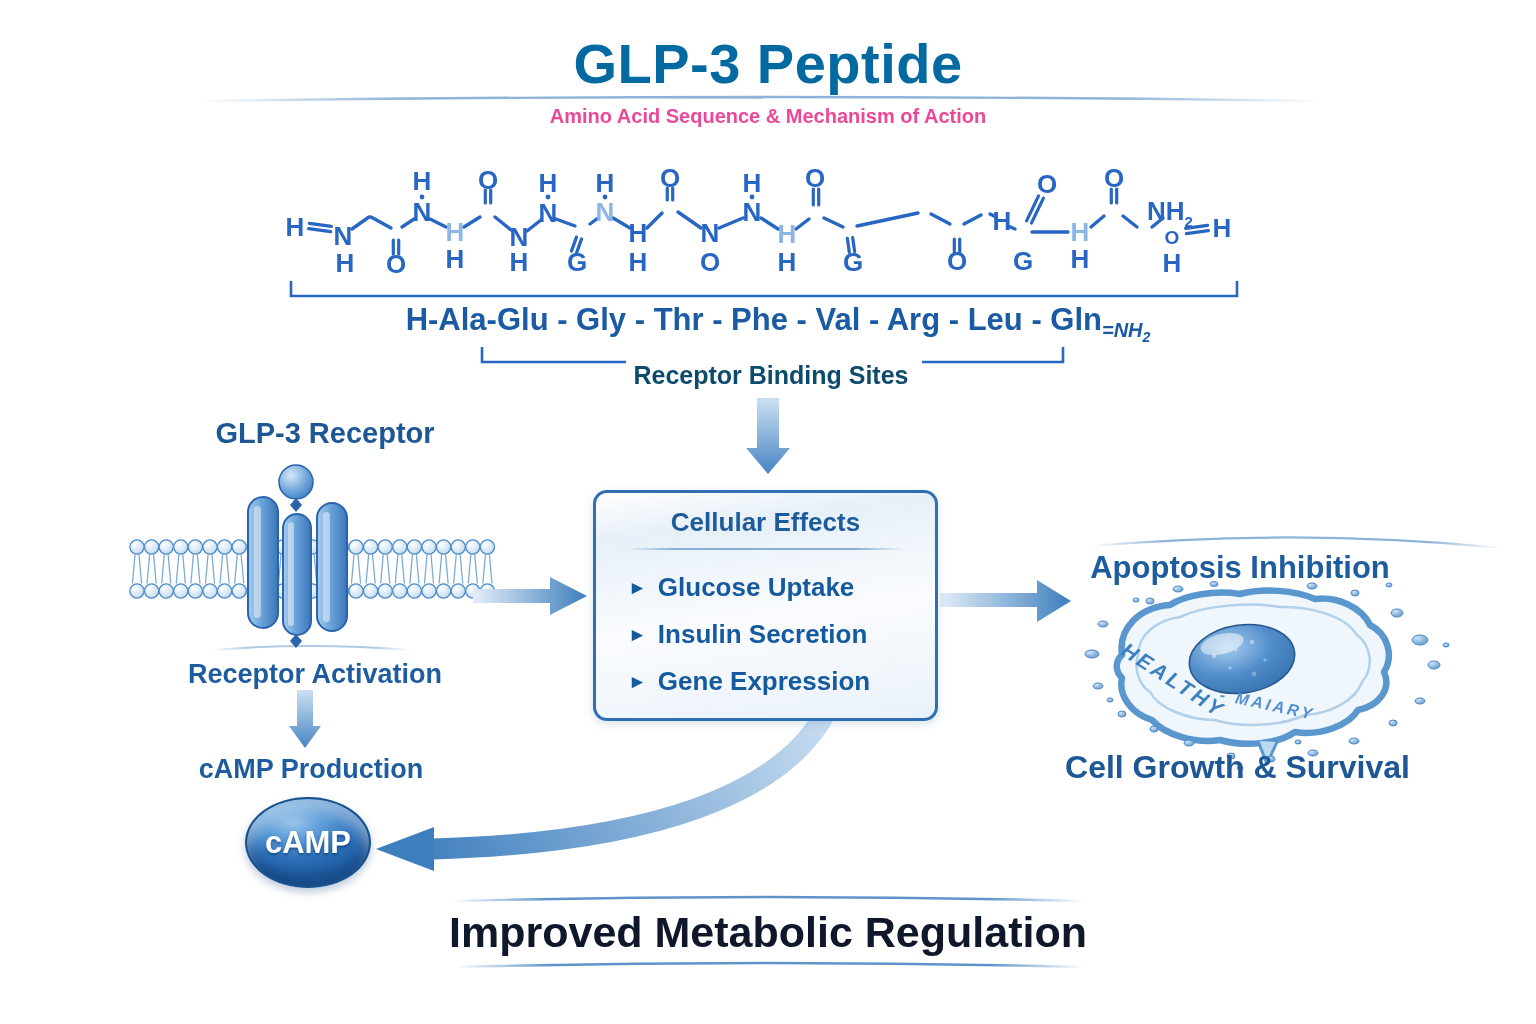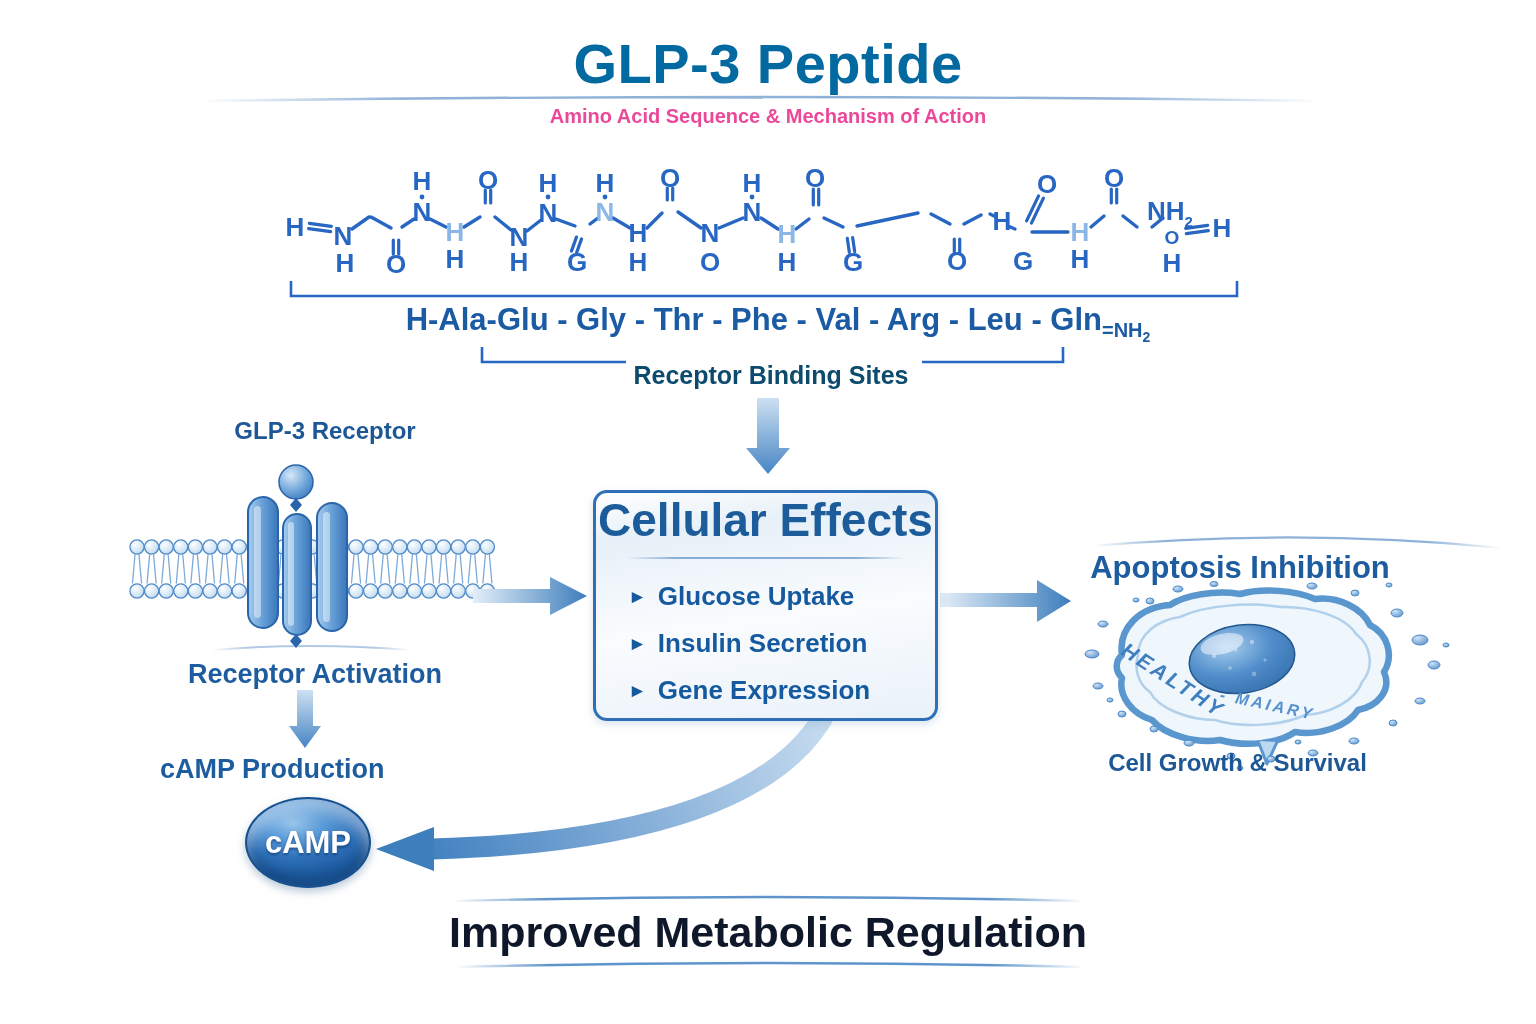--- a/index.html
+++ b/index.html
@@ -5,50 +5,50 @@
   html,body{margin:0;padding:0;}
   body{
     width:1536px;height:1024px;position:relative;background:#ffffff;
     font-family:"Liberation Sans",sans-serif;overflow:hidden;
   }
   .abs{position:absolute;}
   .ctr{left:0;width:1536px;text-align:center;}
   #title{top:31px;font-size:56px;font-weight:bold;color:#0369a1;letter-spacing:.5px;}
   #subtitle{top:105px;font-size:20px;font-weight:bold;color:#ec4899;}
   #sequence{top:302px;font-size:31px;font-weight:bold;color:#1a5ba4;padding-left:20px;box-sizing:border-box;white-space:nowrap;}
-  #sequence .tail{font-size:20px;vertical-align:-7px;}
+  #sequence .tail{font-size:20px;vertical-align:-7px;font-style:italic;}
   #sequence .tail sub{font-size:14px;}
   #binding-label{top:361px;font-size:25px;font-weight:bold;color:#0c4a6e;padding-left:6px;box-sizing:border-box;}
-  #glp3-receptor-label{left:185px;top:417px;width:280px;text-align:center;font-size:24px;font-weight:bold;color:#1d5795;}
+  #glp3-receptor-label{left:185px;top:417px;width:280px;text-align:center;font-size:29px;font-weight:bold;color:#1d5795;}
   #receptor-activation-label{left:165px;top:659px;width:300px;text-align:center;font-size:27px;font-weight:bold;color:#1d5c9e;}
-  #camp-production-label{left:160px;top:754px;width:302px;font-size:27px;font-weight:bold;color:#1d5c9e;}
+  #camp-production-label{left:160px;top:754px;width:302px;text-align:center;font-size:27px;font-weight:bold;color:#1d5c9e;}
   #camp-ellipse{
     left:245px;top:797px;width:126px;height:91px;border-radius:50%;
     background:radial-gradient(ellipse 75% 60% at 38% 28%, #97c4ea 0%, #5a9bd8 32%, #2d6fb8 68%, #1d5a9e 100%);
     border:2px solid #17528f;box-sizing:border-box;
     box-shadow:inset 0 12px 14px rgba(255,255,255,.45), inset 0 -7px 12px rgba(0,30,70,.30), 0 4px 9px rgba(60,100,150,.35);
     text-align:center;
   }
   #camp-ellipse .badge-text{
     line-height:87px;color:#ffffff;font-size:31px;font-weight:bold;
     text-shadow:0 2px 3px rgba(0,40,90,.55);
   }
   #effects-box{
     left:593px;top:490px;width:345px;height:231px;box-sizing:border-box;
     border:3px solid #2f6fb6;border-radius:14px;
     background:linear-gradient(172deg,#ffffff 0%,#e7f0f8 18%,#fafcfe 55%,#e9f1f9 100%);
     box-shadow:0 3px 8px rgba(100,140,180,.25);
   }
-  #effects-title{text-align:center;font-size:46px;font-weight:bold;color:#1d5c9b;}
+  #effects-title{margin-top:14px;text-align:center;font-size:26px;font-weight:bold;color:#1d5c9b;}
   #effects-divider{height:2px;margin:10px 30px 22px 30px;
     background:linear-gradient(90deg,rgba(134,174,214,0) 0%,#86aed6 18%,#86aed6 82%,rgba(134,174,214,0) 100%);}
   .effects-item{margin:0 0 16px 32px;font-size:26px;font-weight:bold;color:#155a9f;line-height:30px;white-space:nowrap;}
   .effects-item .bullet{font-size:19px;margin-right:11px;vertical-align:2px;}
   #apoptosis-title{left:1040px;top:550px;width:400px;text-align:center;font-size:31px;font-weight:bold;color:#1d5c9e;}
-  #cell-growth-label{left:1040px;top:749px;width:395px;text-align:center;font-size:24px;font-weight:bold;color:#1d5795;}
+  #cell-growth-label{left:1040px;top:749px;width:395px;text-align:center;font-size:32px;font-weight:bold;color:#1d5795;}
   #bottom-banner{top:908px;font-size:43px;font-weight:bold;color:#0f172a;}
   .cell-script{font-style:italic;font-weight:bold;color:#3e7fc0;transform-origin:left top;letter-spacing:3px;}
   #cell-text-1{left:1130px;top:638px;font-size:21px;transform:rotate(33deg);}
   #cell-text-2{left:1222px;top:686px;font-size:16px;transform:rotate(12deg);color:#5590cc;}
   #art{left:0;top:0;}
   .atom{font-family:"Liberation Sans",sans-serif;font-weight:bold;font-size:26px;fill:#2766c2;}
   .atom.light{fill:#8ab7e6;}
   .atom.small{font-size:19px;}
 </style>
 </head>

